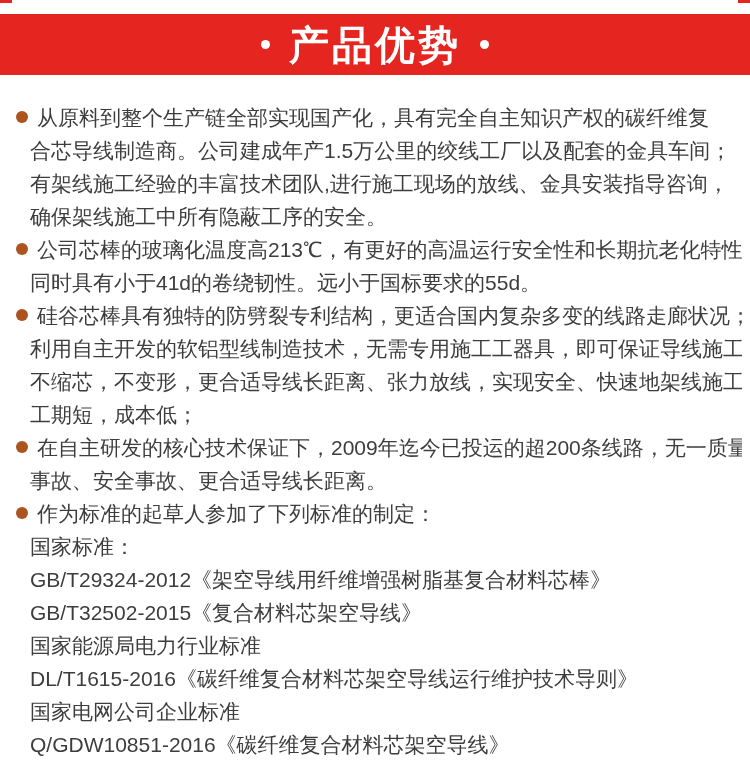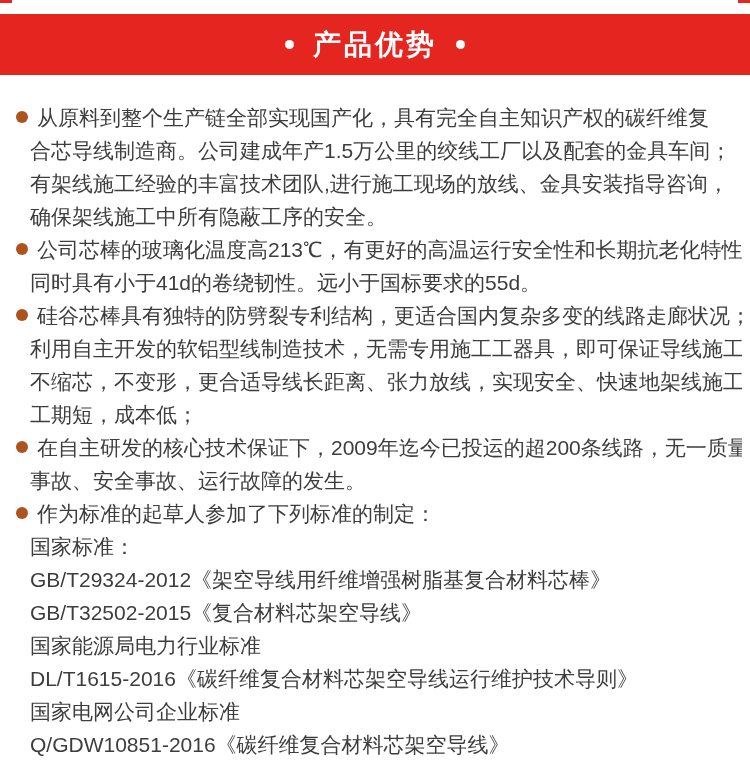--- a/index.html
+++ b/index.html
@@ -32,21 +32,21 @@
   .banner-dot {
     width: 9px;
     height: 9px;
     border-radius: 50%;
     background: #ffffff;
     flex: 0 0 auto;
   }
   .banner-title {
     margin: 0;
     color: #ffffff;
-    font-size: 28px;
+    font-size: 40px;
     font-weight: bold;
     letter-spacing: 3px;
     line-height: 1;
     text-align: right;
   }
   .bullets {
     list-style: none;
     margin: 0;
     padding: 26px 8px 0 30px;
     color: #3d3d3d;
@@ -101,21 +101,21 @@
   <li class="bullet-item">
     <span class="bullet-dot"></span>
     <div class="bullet-text">硅谷芯棒具有独特的防劈裂专利结构，更适合国内复杂多变的线路走廊状况；
 利用自主开发的软铝型线制造技术，无需专用施工工器具，即可保证导线施工
 不缩芯，不变形，更合适导线长距离、张力放线，实现安全、快速地架线施工，
 工期短，成本低；</div>
   </li>
   <li class="bullet-item">
     <span class="bullet-dot"></span>
     <div class="bullet-text">在自主研发的核心技术保证下，2009年迄今已投运的超200条线路，无一质量
-事故、安全事故、运行故障的发生。</div>
+事故、安全事故、更合适导线长距离。</div>
   </li>
   <li class="bullet-item">
     <span class="bullet-dot"></span>
     <div class="bullet-text">作为标准的起草人参加了下列标准的制定：
 国家标准：
 GB/T29324-2012《架空导线用纤维增强树脂基复合材料芯棒》
 GB/T32502-2015《复合材料芯架空导线》
 国家能源局电力行业标准
 DL/T1615-2016《碳纤维复合材料芯架空导线运行维护技术导则》
 国家电网公司企业标准

